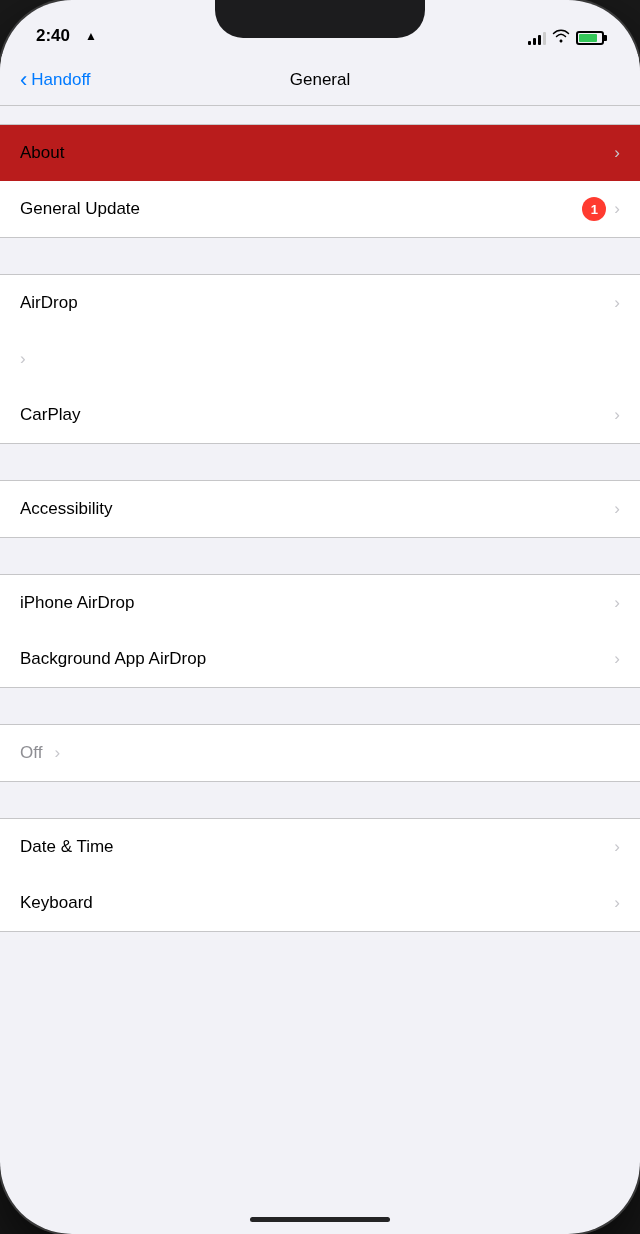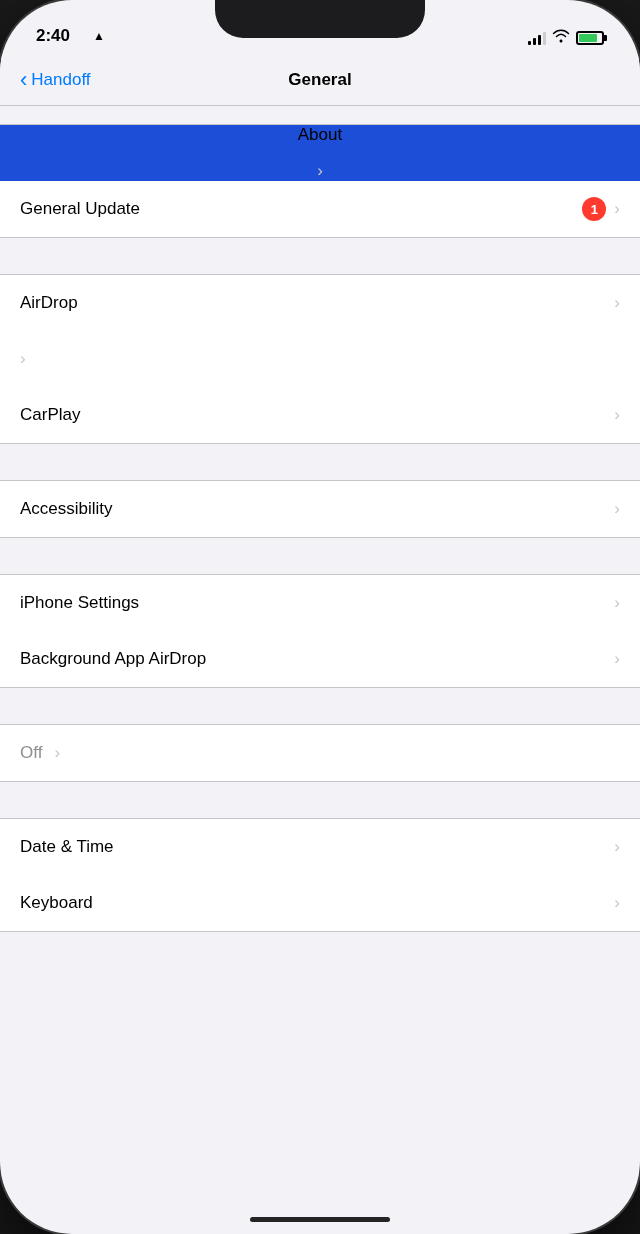--- a/index.html
+++ b/index.html
@@ -54,21 +54,21 @@
       position: relative;
       z-index: 99;
     }
 
     .status-time {
       font-size: 17px;
       font-weight: 600;
       color: #000;
       display: flex;
       align-items: center;
-      gap: 20px;
+      gap: 12px;
     }
 
     .status-icons {
       display: flex;
       align-items: center;
       gap: 6px;
     }
 
     .signal-bars {
       display: flex;
@@ -136,21 +136,21 @@
       font-size: 17px;
       gap: 4px;
       cursor: pointer;
     }
 
     .nav-title {
       position: absolute;
       left: 50%;
       transform: translateX(-50%);
       font-size: 17px;
-      font-weight: 700;
+      font-weight: 400;
       color: #000;
     }
 
     
     .content {
       overflow-y: auto;
       height: calc(100% - 106px);
     }
 
     
@@ -185,22 +185,21 @@
       content: '';
       position: absolute;
       bottom: 0;
       left: 20px;
       right: 0;
       height: 0.5px;
       background: #c6c6c8;
     }
 
     .list-item.highlighted {
-      background: #1d4ed8;
-      flex-direction: column;
+      background: #b91c1c;
     }
 
     .list-item-label {
       font-size: 17px;
       color: #000;
       flex: 1;
     }
 
     .list-item-value {
       font-size: 17px;
@@ -325,21 +324,21 @@
         <div class="list-item">
           <span class="list-item-label">Accessibility</span>
           <span class="chevron">›</span>
         </div>
       </div>
 
       <div class="section-spacer"></div>
 
       <div class="list-group">
         <div class="list-item">
-          <span class="list-item-label">iPhone Settings</span>
+          <span class="list-item-label">iPhone AirDrop</span>
           <span class="chevron">›</span>
         </div>
         <div class="list-item">
           <span class="list-item-label">Background App AirDrop</span>
           <span class="chevron">›</span>
         </div>
       </div>
 
       <div class="section-spacer"></div>
 

